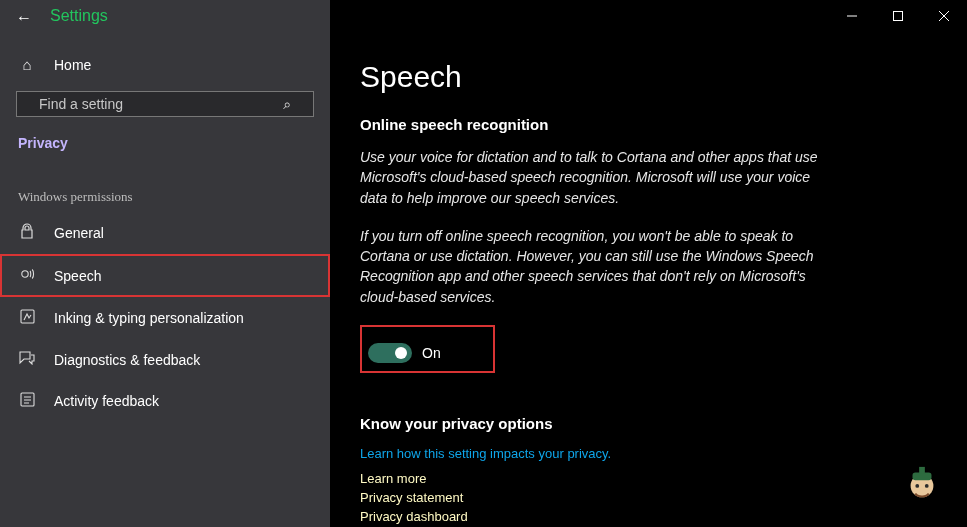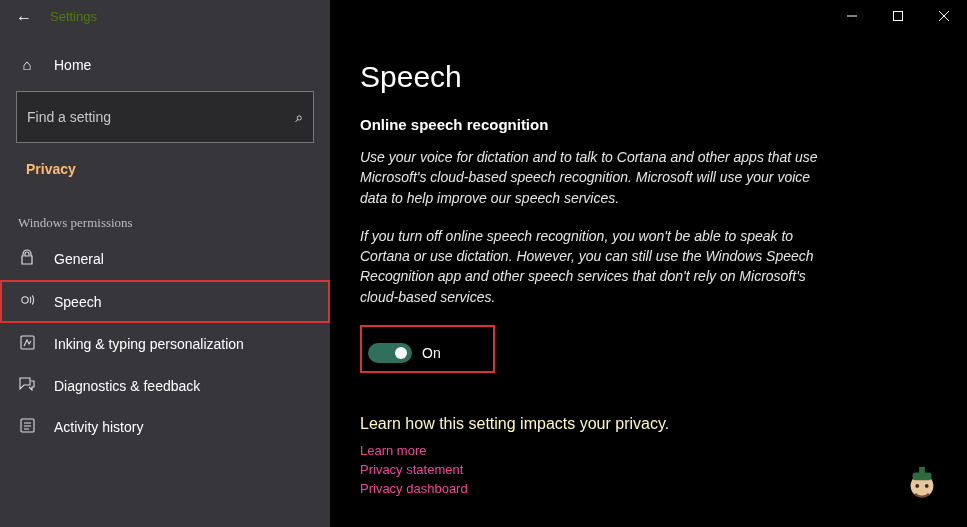--- a/index.html
+++ b/index.html
@@ -15,21 +15,21 @@
     position: relative;
   }
   .titlebar-left {
     display: flex; align-items: center; gap: 18px;
     padding-left: 16px;
     width: 330px;
     background: rgba(70,70,75,0.78);
     height: 32px;
   }
   .back-arrow { font-size: 16px; color: #fff; }
-  .app-title { font-size: 13px; color: #4d7c0f; }
+  .app-title { font-size: 16px; color: #22c55e; }
   .window-controls {
     position: absolute; right: 0; top: 0; height: 32px;
     display: flex;
   }
   .win-ctrl {
     width: 46px; height: 32px;
     display: flex; align-items: center; justify-content: center;
     color: #fff; font-size: 12px;
   }
   .win-ctrl svg { stroke: #fff; }
@@ -42,32 +42,32 @@
   }
   .home-row, .nav-item {
     display: flex; align-items: center; gap: 18px;
     padding: 12px 18px; font-size: 14px; color: #fff;
     cursor: pointer;
   }
   .nav-item .icon, .home-row .icon { width: 18px; text-align: center; font-size: 15px; color: #eee; }
   .search-wrap { padding: 6px 16px 10px; }
   .search-box {
     display: flex; align-items: center;
-    height: 52px; background: rgba(0,0,0,0.25);
+    height: 26px; background: rgba(0,0,0,0.25);
     border: 1px solid #777;
-    padding: 0 10px;
+    padding: 0 22px;
   }
   .search-input {
     flex: 1; background: transparent; border: none; outline: none;
     color: #ddd; font-size: 14px;
   }
   .search-input::placeholder { color: #c7c7c7; }
   .search-icon { color: #ddd; font-size: 14px; }
   .category {
-    padding: 8px 26px 18px; font-size: 14px; font-weight: 600; color: #fdba74;
+    padding: 8px 18px 18px; font-size: 14px; font-weight: 600; color: #c4b5fd;
   }
   .group-label {
     padding: 20px 18px 6px; font-size: 13px; color: #bdbdbd; font-family: Liberation Serif, serif;
   }
   .nav-item.selected {
     outline: 2px solid #d83434;
     outline-offset: -2px;
   }
   .content {
     flex: 1; padding: 28px 30px 20px; overflow: hidden;
@@ -84,22 +84,22 @@
   .toggle {
     width: 44px; height: 20px; border-radius: 10px;
     background: #2e6f5e; position: relative;
   }
   .toggle .knob {
     width: 12px; height: 12px; border-radius: 50%;
     background: #fff; position: absolute; top: 4px; right: 5px;
   }
   .toggle-label { font-size: 14px; }
   .privacy-opts { margin-top: 42px; }
-  .subtext { font-size: 16px; color: #fef9c3; margin-bottom: 10px; }
-  .link { font-size: 13px; color: #ec4899; display: block; margin-bottom: 4px; cursor: pointer; }
+  .subtext { font-size: 13px; color: #0ea5e9; margin-bottom: 10px; }
+  .link { font-size: 13px; color: #fef9c3; display: block; margin-bottom: 4px; cursor: pointer; }
   .mascot {
     position: absolute; right: 26px; bottom: 24px; width: 38px; height: 38px;
   }
 </style>
 </head>
 <body>
 
 <div class="titlebar">
   <div class="titlebar-left">
     <span class="back-arrow">←</span>
@@ -178,38 +178,39 @@
       <span>Diagnostics &amp; feedback</span>
     </div>
 
     <div class="nav-item">
       <span class="icon">
         <svg width="15" height="15" viewBox="0 0 15 15" fill="none" stroke="#ddd" stroke-width="1.1">
             <rect x="1" y="1" width="13" height="13" rx="1"></rect>
             <path d="M4 5h7M4 8h7M4 11h5"></path>
           </svg>
       </span>
-      <span>Activity history</span>
+      <span>Activity feedback</span>
     </div>
   </div>
 
   <div class="content">
     <h1 class="page-title">Speech</h1>
     <h2 class="section-title">Online speech recognition</h2>
     <p class="para">Use your voice for dictation and to talk to Cortana and other apps that use Microsoft's cloud-based speech recognition. Microsoft will use your voice data to help improve our speech services.</p>
     <p class="para">If you turn off online speech recognition, you won't be able to speak to Cortana or use dictation. However, you can still use the Windows Speech Recognition app and other speech services that don't rely on Microsoft's cloud-based services.</p>
 
     <div class="toggle-block">
       <div class="toggle">
         <div class="knob"></div>
       </div>
       <span class="toggle-label">On</span>
     </div>
 
     <div class="privacy-opts">
+      <h2 class="section-title">Know your privacy options</h2>
       <div class="subtext">Learn how this setting impacts your privacy.</div>
       <span class="link">Learn more</span>
       <span class="link">Privacy statement</span>
       <span class="link">Privacy dashboard</span>
     </div>
 
     <svg class="mascot" viewBox="0 0 40 40">
       <circle cx="20" cy="22" r="12" fill="#e8c79b"></circle>
       <rect x="10" y="8" width="20" height="8" rx="3" fill="#2d6b3f"></rect>
       <rect x="17" y="2" width="6" height="7" fill="#2d6b3f"></rect>

